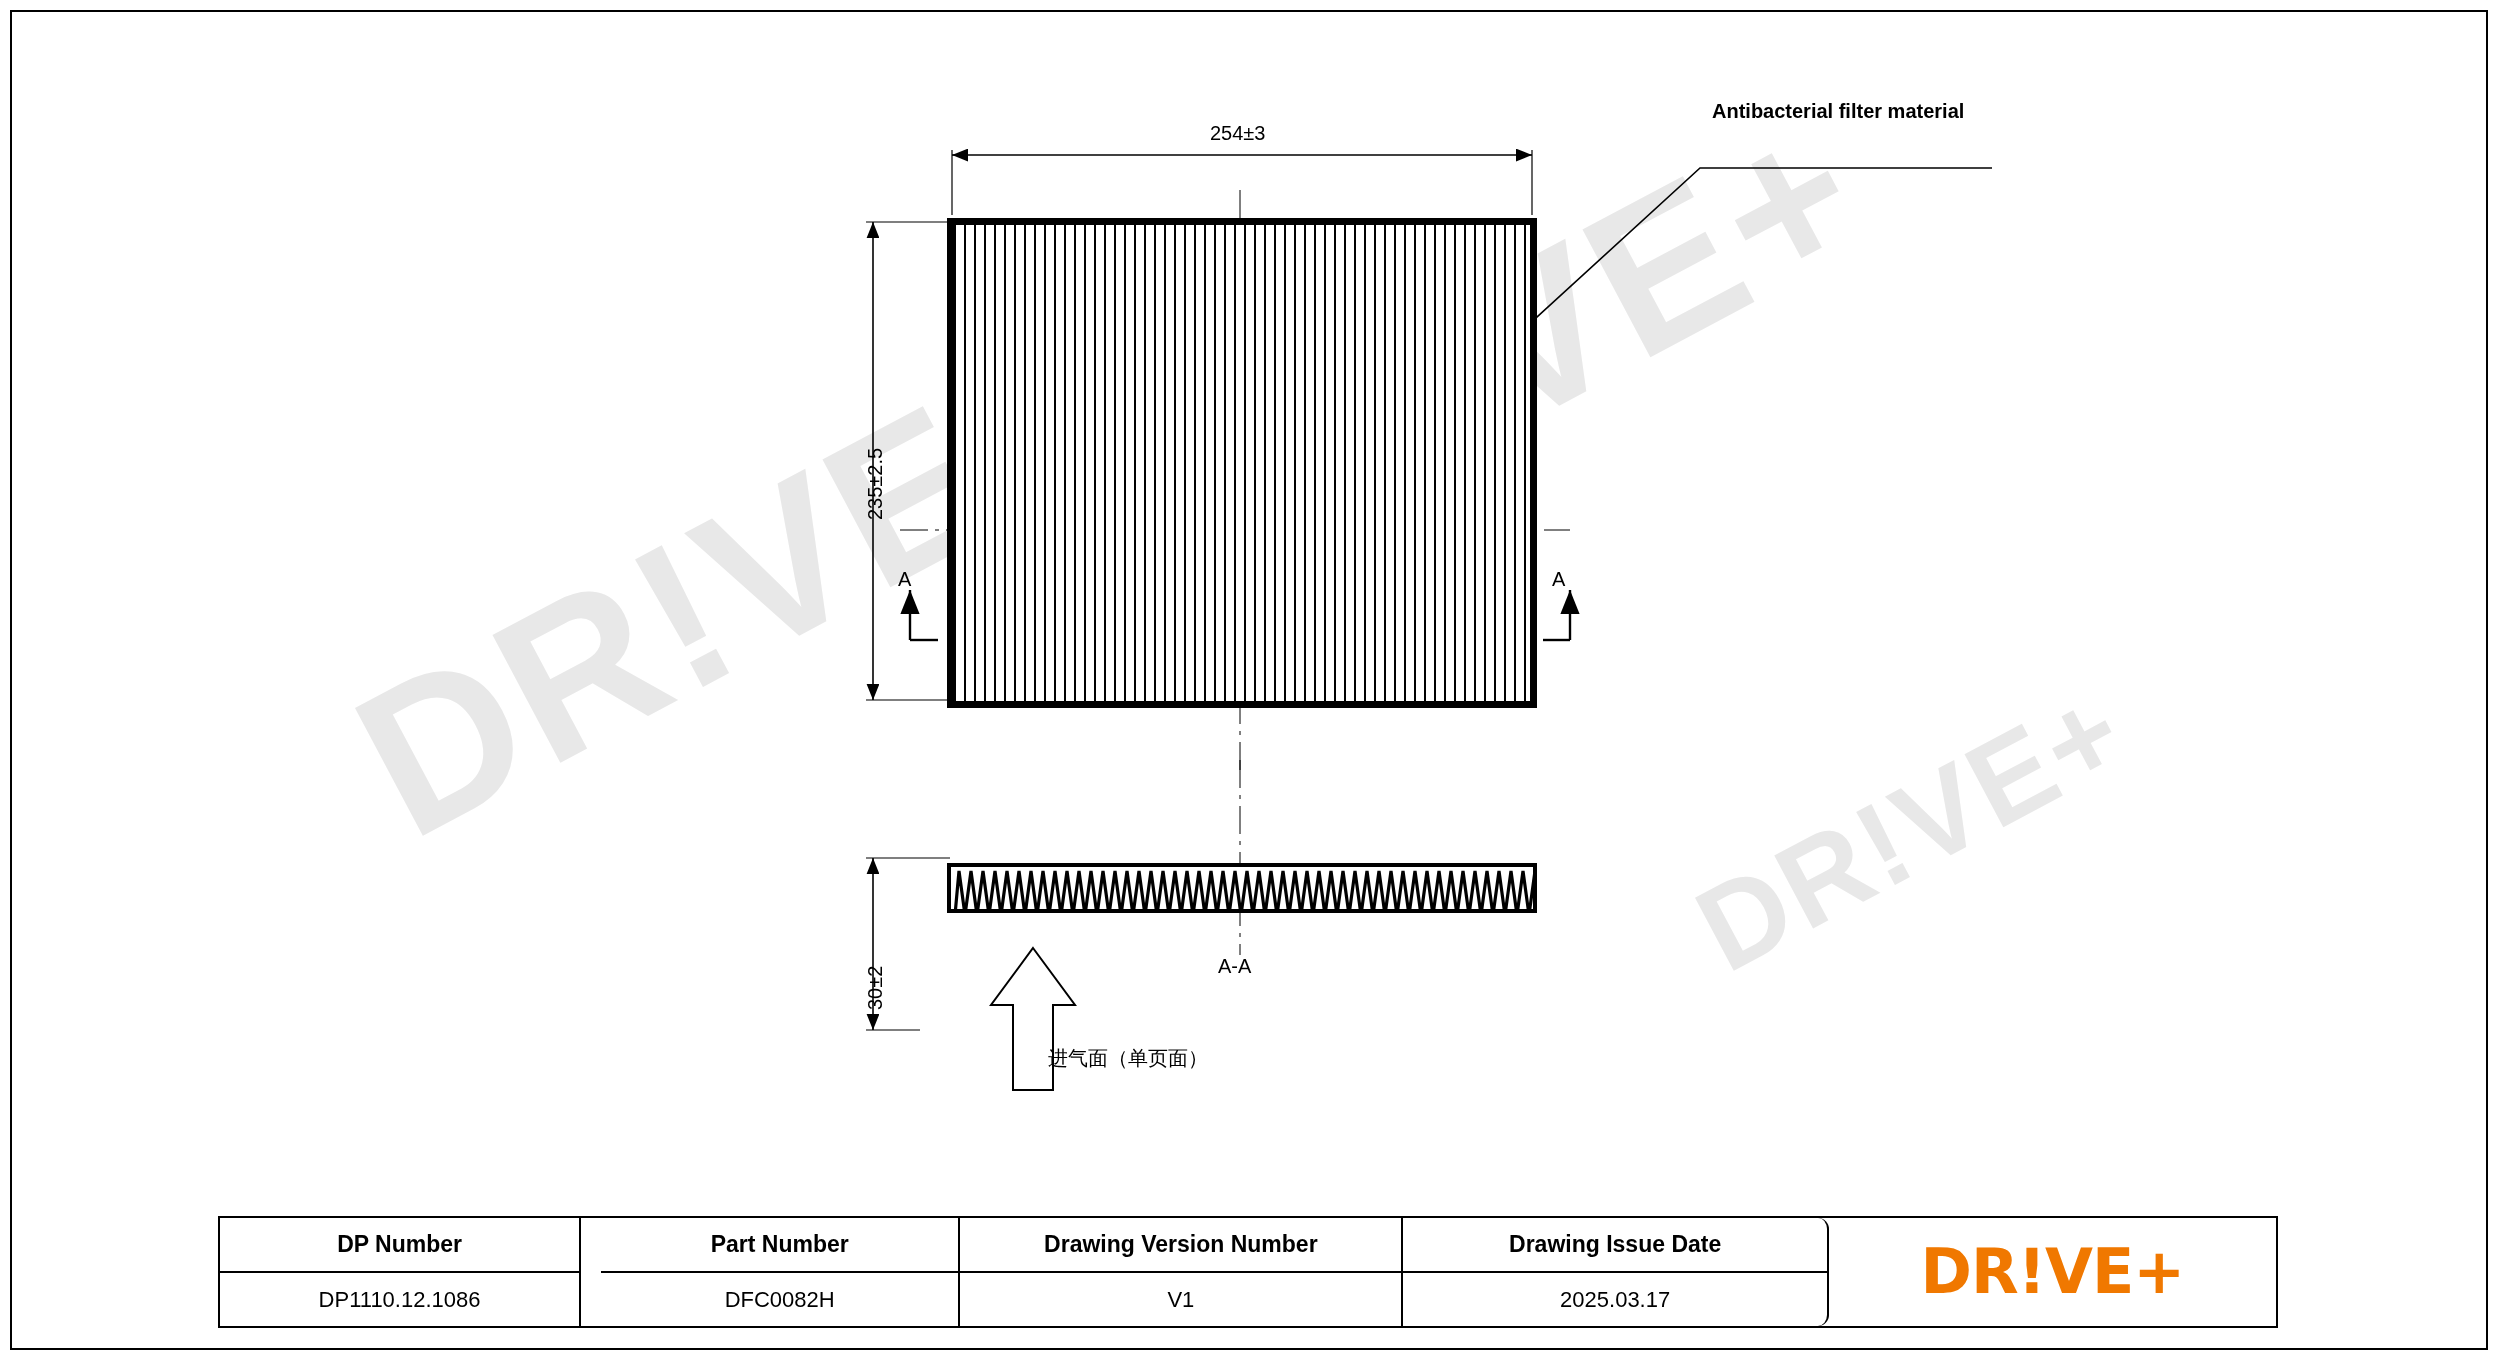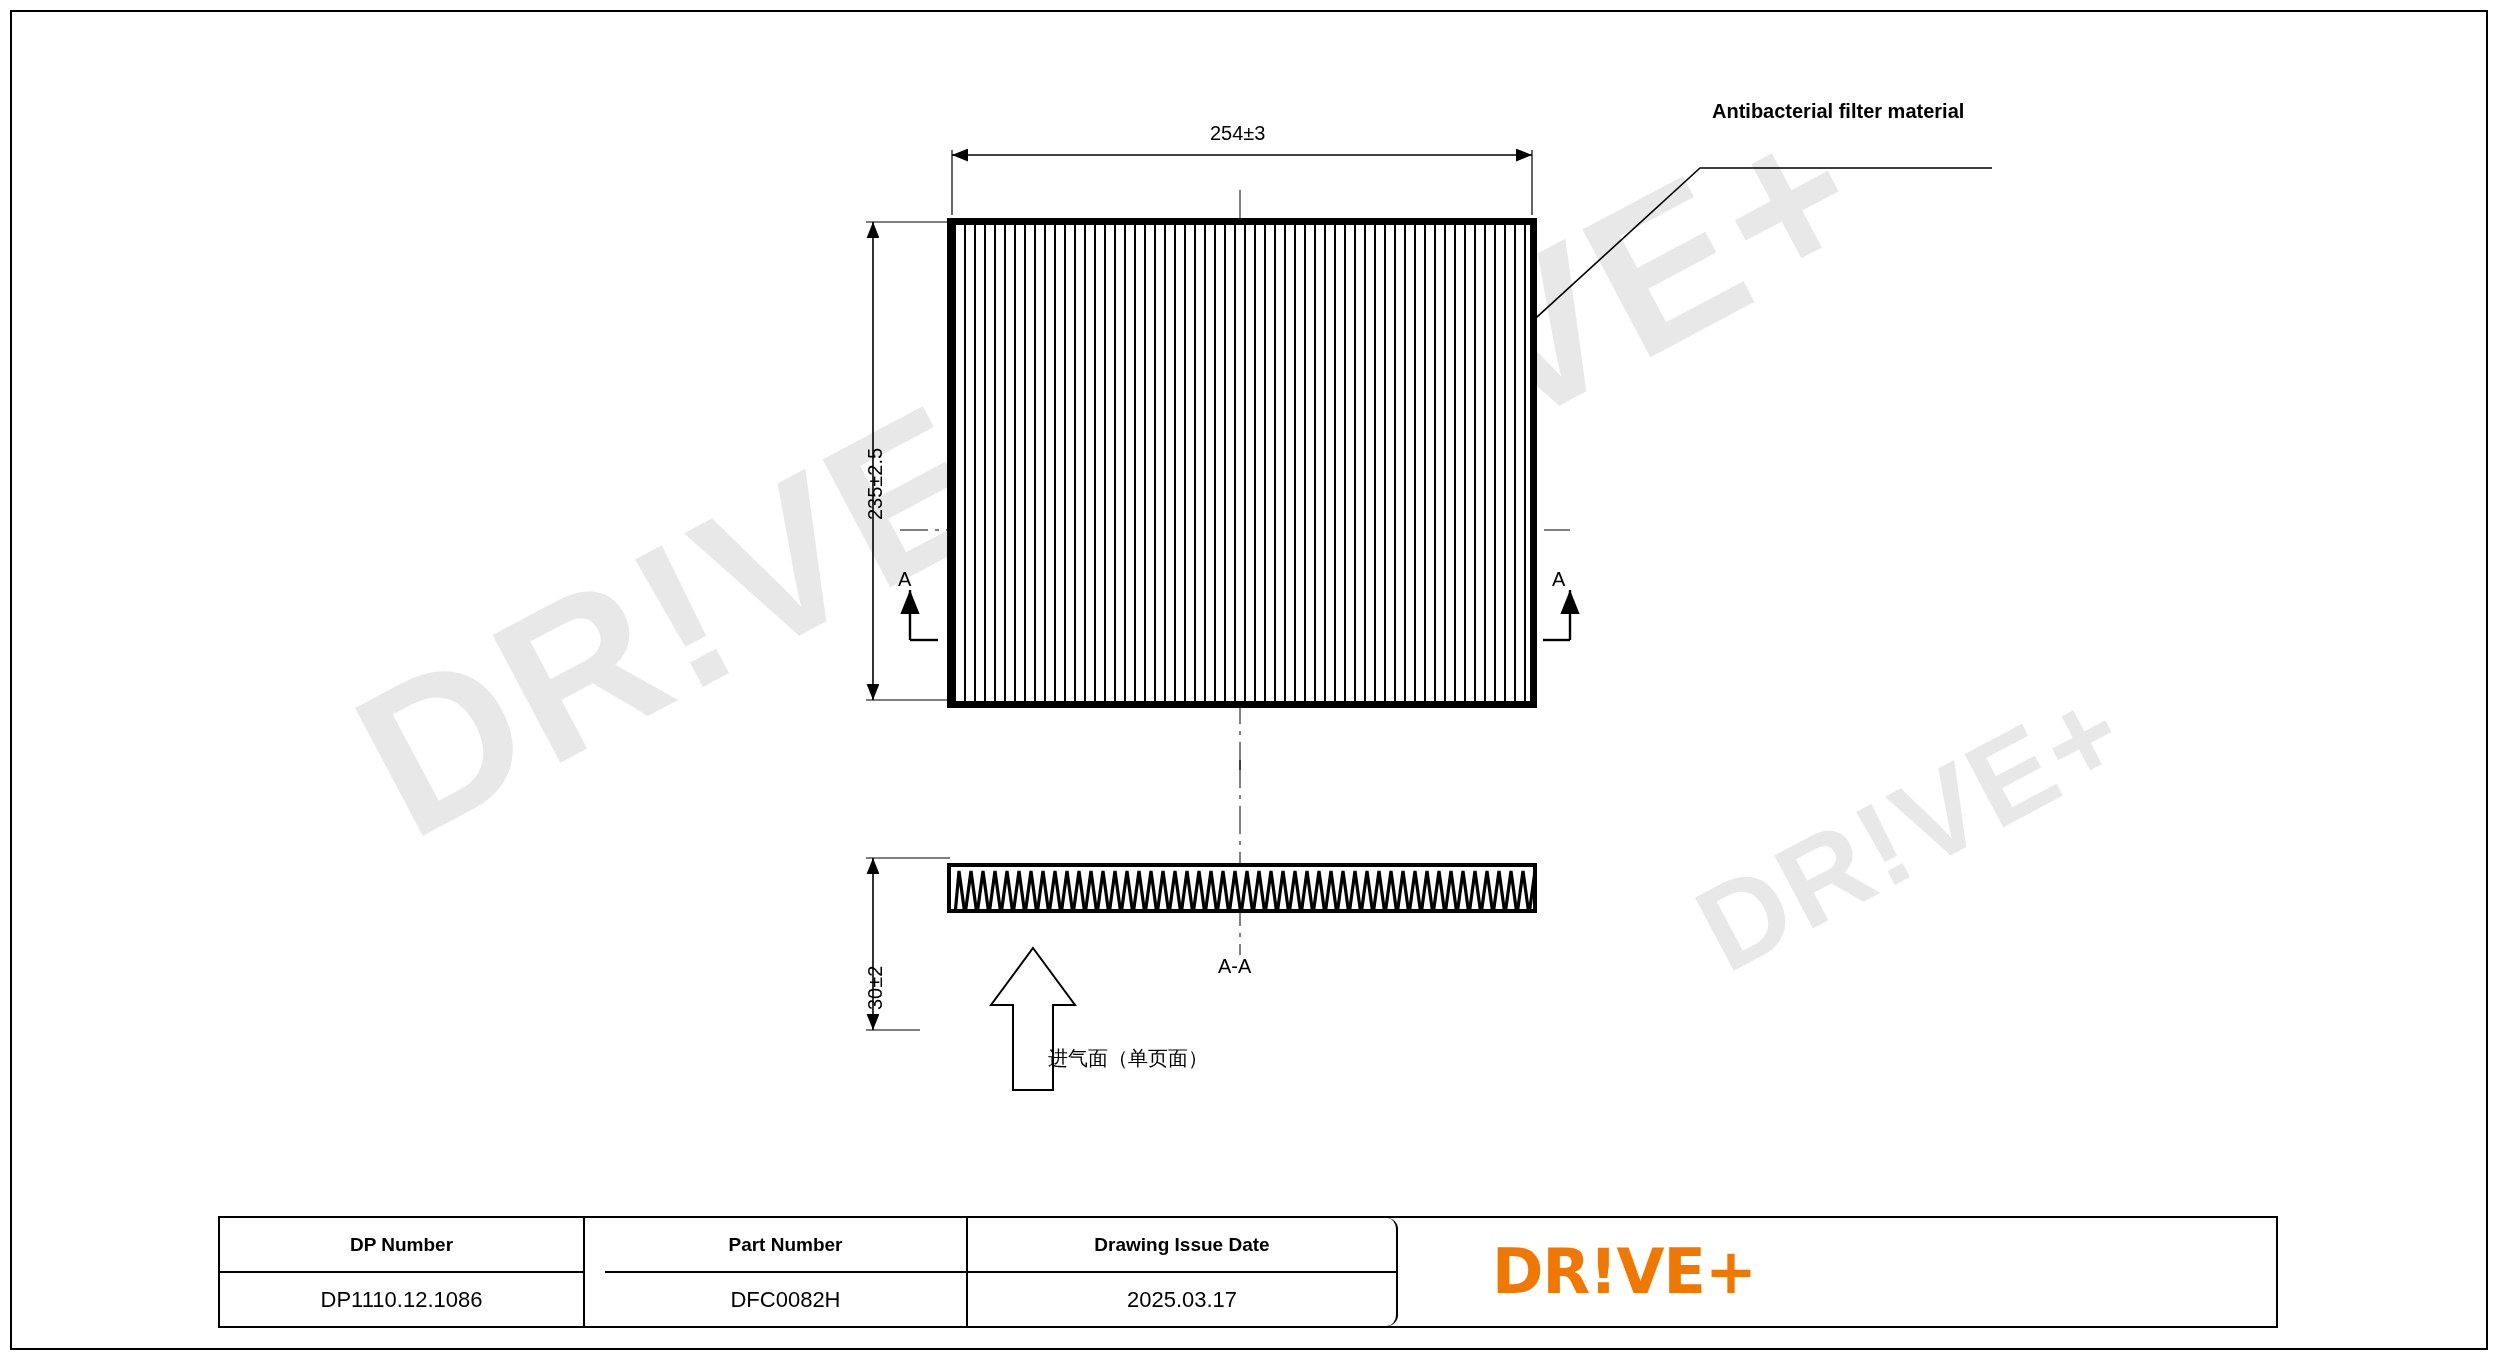--- a/index.html
+++ b/index.html
@@ -28,21 +28,21 @@
       box-sizing:border-box;background:#fff;overflow:hidden;}
   .zig{position:absolute;left:-2px;top:-2px;width:594px;height:54px;}
 
   .lbl{position:absolute;font-size:20px;color:#000;white-space:nowrap;}
   .vert{transform:rotate(-90deg);transform-origin:left top;}
 
   
   .tb{position:absolute;left:218px;top:1216px;width:2060px;height:112px;border:2px solid #000;box-sizing:border-box;display:flex;}
   .tb-col{border-right:2px solid #000;box-sizing:border-box;display:flex;flex-direction:column;}
   .tb-col:last-child{border-right:none;}
-  .tb-h{height:56px;border-bottom:2px solid #000;display:flex;align-items:center;justify-content:center;font-size:19px;font-weight:bold;box-sizing:border-box;}
+  .tb-h{height:56px;border-bottom:2px solid #000;display:flex;align-items:center;justify-content:center;font-size:23px;font-weight:bold;box-sizing:border-box;}
   .tb-v{height:54px;display:flex;align-items:center;justify-content:center;font-size:22px;font-weight:normal;box-sizing:border-box;}
   .c1{width:365px;}.c2{width:363px;margin-left:20px;}.c3{width:448px;}.c4{width:430px;border-radius:11px;}
   .c5{width:452px;display:flex;align-items:center;justify-content:center;}
 
   .logo{font-size:62px;font-weight:bold;color:#f07800;letter-spacing:-1px;line-height:1;font-family:"DejaVu Sans",sans-serif;}
 </style>
 </head>
 <body>
 
 <div id="sheet">
@@ -112,20 +112,24 @@
 
   <div class="tb">
     <div class="tb-col c1">
       <div class="tb-h">DP Number</div>
       <div class="tb-v">DP1110.12.1086</div>
     </div>
     <div class="tb-col c2">
       <div class="tb-h">Part Number</div>
       <div class="tb-v">DFC0082H</div>
     </div>
+    <div class="tb-col c3">
+      <div class="tb-h">Drawing Version Number</div>
+      <div class="tb-v">V1</div>
+    </div>
     <div class="tb-col c4">
       <div class="tb-h">Drawing Issue Date</div>
       <div class="tb-v">2025.03.17</div>
     </div>
     <div class="tb-col c5">
       <div class="logo">
         <span>DR!VE+</span>
       </div>
     </div>
   </div>

